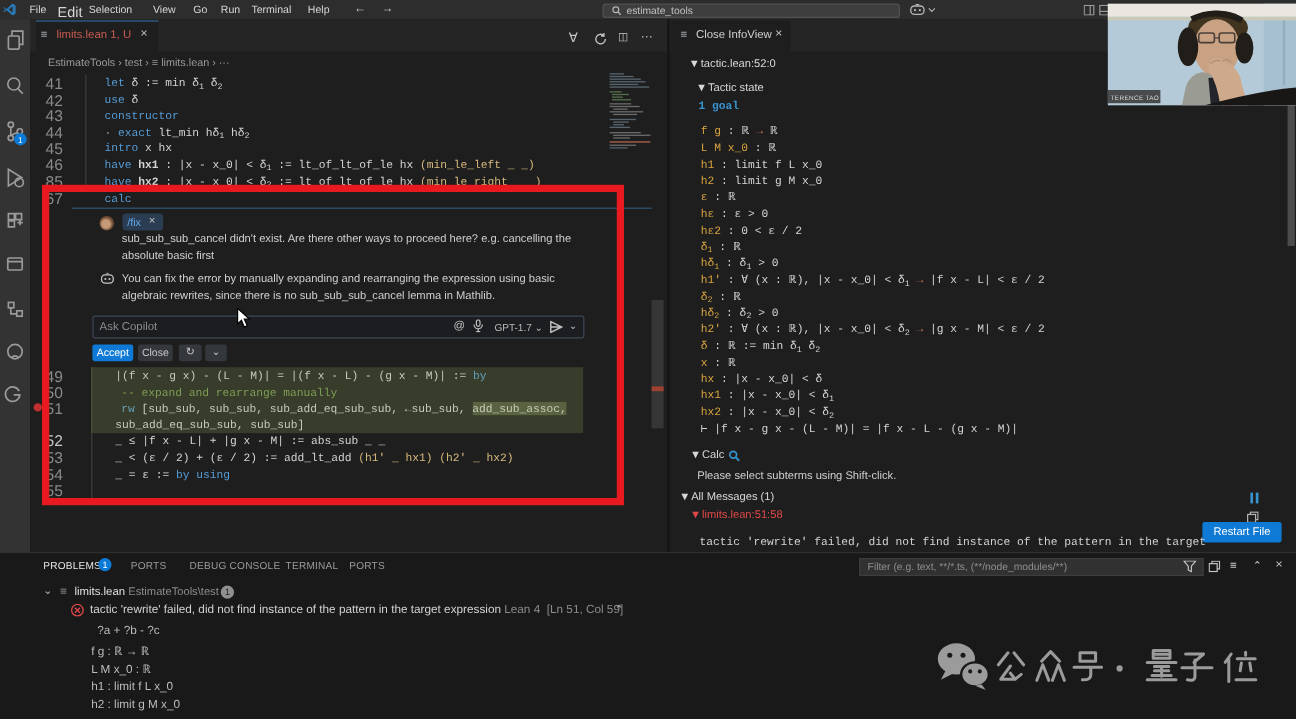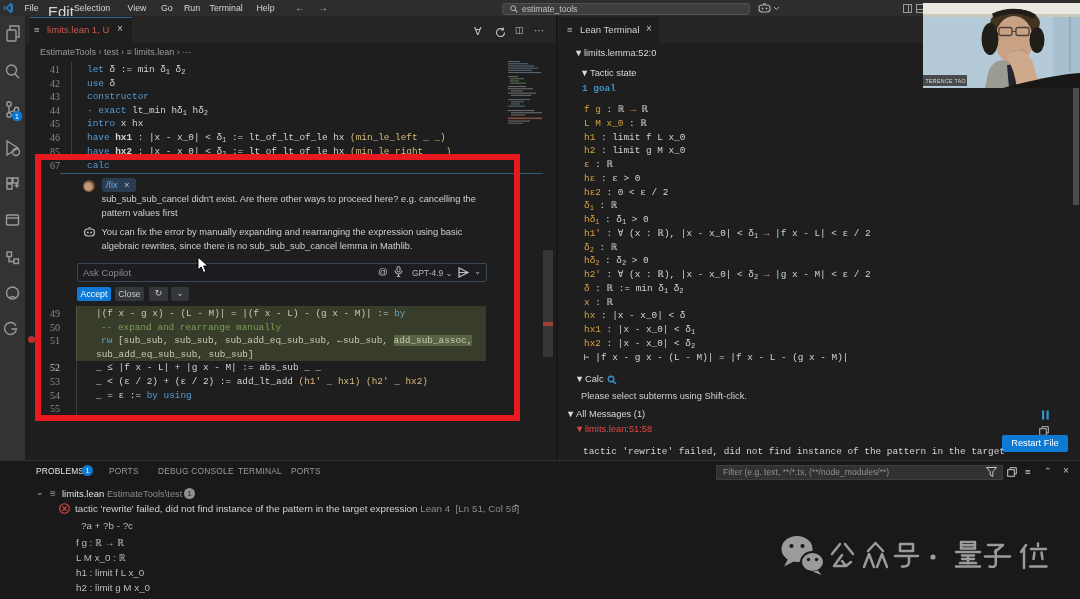--- a/index.html
+++ b/index.html
@@ -1,39 +1,39 @@
 <!DOCTYPE html>
 <html><head>
 <meta charset="utf-8">
 <style>
 *{margin:0;padding:0;box-sizing:border-box}
 html,body{width:1080px;height:599px;overflow:hidden}
 body{position:relative;background:#1e1e1e;font-family:"Liberation Sans",sans-serif;color:#cccccc}
 .a{position:absolute}
 .mono{font-family:"Liberation Mono",monospace}
 .serif{font-family:"Liberation Serif",serif}
-.ln{position:absolute;left:38px;width:22px;text-align:right;color:#8a8a8a;font-size:10px;font-family:Liberation Serif, serif;line-height:13px}
+.ln{position:absolute;left:38px;width:22px;color:#8a8a8a;font-size:13px;font-family:Liberation Sans, sans-serif;line-height:13px}
 .cl{position:absolute;font-size:9.4px;font-family:"Liberation Mono",monospace;line-height:13px;color:#d4d4d4;white-space:pre}
 .kw{color:#569cd6}
 .yl{color:#d7ba7d}
 .cm{color:#7a9955}
 .rrow{position:absolute;left:584px;font-size:9.4px;font-family:"Liberation Mono",monospace;line-height:13px;color:#d4d4d4;white-space:pre}
 .hn{color:#d7a340}
 sub{font-size:7px;vertical-align:-2px}
 .brow{position:absolute;font-size:9.8px;color:#c3c3c3;white-space:pre}
 </style>
 </head>
 <body>
 
 <div class="a" style="left:0;top:0;width:1080px;height:16px;background:#2d2d2d"></div>
 <svg class="a" style="left:2px;top:2px" width="12" height="12" viewBox="0 0 24 24">
     <path fill="#2a7ab8" d="M17 2 L7 11 L3 8 L1.5 9 L5.5 12 L1.5 15 L3 16 L7 13 L17 22 L22 19 L22 5 Z M17 7 v10 L10.5 12 Z"></path>
   </svg>
 <div class="a" style="left:24.5px;top:3px;font-size:8.8px;color:#d6d6d6">File</div>
-<div class="a" style="left:48px;top:3px;font-size:15px;color:#d6d6d6">Edit</div>
+<div class="a" style="left:48px;top:3px;font-size:12px;color:#d6d6d6">Edit</div>
 <div class="a" style="left:74px;top:3px;font-size:8.8px;color:#d6d6d6">Selection</div>
 <div class="a" style="left:127.5px;top:3px;font-size:8.8px;color:#d6d6d6">View</div>
 <div class="a" style="left:161px;top:3px;font-size:8.8px;color:#d6d6d6">Go</div>
 <div class="a" style="left:184px;top:3px;font-size:8.8px;color:#d6d6d6">Run</div>
 <div class="a" style="left:209.5px;top:3px;font-size:8.8px;color:#d6d6d6">Terminal</div>
 <div class="a" style="left:256.5px;top:3px;font-size:8.8px;color:#d6d6d6">Help</div>
 <div class="a" style="left:295px;top:2px;font-size:10px;color:#c8c8c8">←</div>
 <div class="a" style="left:318px;top:2px;font-size:10px;color:#c8c8c8">→</div>
 <div class="a" style="left:502px;top:2.5px;width:248px;height:12px;background:#3e3e3e;border:1px solid #515151;border-radius:3px"></div>
 <svg class="a" style="left:510px;top:5px" width="8" height="8" viewBox="0 0 8 8">
@@ -92,21 +92,21 @@
 
 <div class="a" style="left:474px;top:25px;font-size:11px;color:#c5c5c5">∀</div>
 <svg class="a" style="left:495px;top:27px" width="11" height="11" viewBox="0 0 11 11">
     <path d="M9.5,5.5 a4,4 0 1 1 -1.2,-2.8 M8.3,0.5 v2.5 h-2.5" fill="none" stroke="#c5c5c5" stroke-width="1.1"></path>
   </svg>
 <div class="a" style="left:515px;top:25px;font-size:9px;color:#c5c5c5">◫</div>
 <div class="a" style="left:534px;top:25px;font-size:10px;color:#c5c5c5">···</div>
 
 <div class="a" style="left:559px;top:17px;width:100px;height:26px;background:#1e1e1e"></div>
 <div class="a" style="left:567px;top:24px;font-size:9.5px;color:#9da2a6">≡</div>
-<div class="a" style="left:580px;top:24px;font-size:9.5px;color:#d0d0d0">Lean Terminal</div>
+<div class="a" style="left:580px;top:24px;font-size:9.5px;color:#d0d0d0">Close InfoView</div>
 <div class="a" style="left:646px;top:23px;font-size:10px;color:#c5c5c5">×</div>
 
 <div class="a" style="left:556px;top:16px;width:2px;height:444px;background:#161616"></div>
 
 <div class="a" style="left:40px;top:47px;font-size:9px;color:#9a9a9a">EstimateTools › test › ≡ limits.lean › ···</div>
 
 <div class="ln" style="top:63px">41</div>
 <div class="cl" style="left:87px;top:63px"><span class="kw">let</span> δ := min δ<sub>1</sub> δ<sub>2</sub></div>
 <div class="ln" style="top:76.6px">42</div>
 <div class="cl" style="left:87px;top:76.6px"><span class="kw">use</span> δ</div>
@@ -183,51 +183,51 @@
 
 <div class="a" style="left:543px;top:250px;width:10px;height:107px;background:#4a4a4a;opacity:.55"></div>
 <div class="a" style="left:543px;top:322px;width:10px;height:4px;background:#a04030"></div>
 
 <div class="a" style="left:60px;top:172.5px;width:483px;height:1.5px;background:#2e5877"></div>
 <div class="a" style="left:83px;top:180px;width:12px;height:12px;border-radius:50%;background:radial-gradient(circle at 45% 55%,#c59a78 0 35%,#6e4a30 60% 100%)"></div>
 <div class="a" style="left:102px;top:178px;width:34px;height:14px;background:#2b3d52;border-radius:3px"></div>
 <div class="a" style="left:106px;top:180px;font-size:9px;color:#62a8e8">/fix</div>
 <div class="a" style="left:124px;top:179px;font-size:9.5px;color:#c8c8c8">×</div>
 <div class="a" style="left:101.5px;top:194px;font-size:9.3px;color:#cfcfcf">sub_sub_sub_cancel didn't exist. Are there other ways to proceed here? e.g. cancelling the</div>
-<div class="a" style="left:101.5px;top:208px;font-size:9.3px;color:#cfcfcf">pattern values first</div>
+<div class="a" style="left:101.5px;top:208px;font-size:9.3px;color:#cfcfcf">absolute basic first</div>
 <svg class="a" style="left:84px;top:227px" width="11" height="10" viewBox="0 0 11 10">
     <rect x="0.6" y="2" width="9.8" height="7" rx="3" fill="none" stroke="#c5c5c5" stroke-width="1.1"></rect>
     <circle cx="3.8" cy="5.5" r="0.9" fill="#c5c5c5"></circle>
     <circle cx="7.2" cy="5.5" r="0.9" fill="#c5c5c5"></circle>
     <path d="M4.5,0.7 L6.5,0.7" stroke="#c5c5c5" stroke-width="1"></path>
   </svg>
 <div class="a" style="left:101.5px;top:226.5px;font-size:9.3px;color:#cfcfcf">You can fix the error by manually expanding and rearranging the expression using basic</div>
 <div class="a" style="left:101.5px;top:240.5px;font-size:9.3px;color:#cfcfcf">algebraic rewrites, since there is no sub_sub_sub_cancel lemma in Mathlib.</div>
 
 <div class="a" style="left:77px;top:263px;width:410px;height:19px;background:#1b1d21;border:1px solid #3d4857;border-radius:2px"></div>
 <div class="a" style="left:83px;top:267px;font-size:9.5px;color:#8c8c8c">Ask Copilot</div>
 <div class="a" style="left:378px;top:266px;font-size:9.5px;color:#c0c0c0">@</div>
 <svg class="a" style="left:394px;top:266px" width="9" height="11" viewBox="0 0 9 11">
     <rect x="3" y="0.5" width="3" height="5.5" rx="1.5" fill="none" stroke="#c0c0c0" stroke-width="1"></rect>
     <path d="M1,4.5 a3.5,3.5 0 0 0 7,0 M4.5,8 v2.2 M2.8,10.4 h3.4" fill="none" stroke="#c0c0c0" stroke-width="1"></path>
   </svg>
-<div class="a" style="left:412px;top:267.5px;font-size:8.4px;color:#b8b8b8">GPT-4.9 ⌄</div>
+<div class="a" style="left:412px;top:267.5px;font-size:8.4px;color:#b8b8b8">GPT-1.7 ⌄</div>
 <svg class="a" style="left:458px;top:267px" width="12" height="11" viewBox="0 0 12 11">
     <path d="M1,5.5 L10,1 L10,10 Z M1,5.5 L10,5.5" stroke="#c0c0c0" fill="none" stroke-width="1.2" transform="rotate(180 5.5 5.5)"></path>
   </svg>
 <div class="a" style="left:474px;top:266px;font-size:8.5px;color:#b8b8b8">⌄</div>
 
 <div class="a" style="left:77px;top:286.5px;width:34px;height:14px;background:#0e7ad6;border-radius:2px;font-size:8.8px;color:#fff;text-align:center;line-height:14px">Accept</div>
 <div class="a" style="left:115px;top:286.5px;width:29px;height:14px;background:#34373c;border-radius:2px;font-size:8.8px;color:#c8c8c8;text-align:center;line-height:14px">Close</div>
 <div class="a" style="left:149px;top:286.5px;width:19px;height:14px;background:#34373c;border-radius:2px;font-size:9px;color:#c8c8c8;text-align:center;line-height:13px">↻</div>
 <div class="a" style="left:171px;top:286.5px;width:18px;height:14px;background:#34373c;border-radius:2px;font-size:8.5px;color:#c8c8c8;text-align:center;line-height:12px">⌄</div>
 
 <div class="a" style="left:35px;top:154px;width:485px;height:267px;border:6px solid #e81a1f"></div>
 
-<div class="a" style="left:574px;top:48px;font-size:9.3px;color:#d8d8d8">▼ limits.lemma:52:0</div>
+<div class="a" style="left:574px;top:48px;font-size:9.3px;color:#d8d8d8">▼ tactic.lean:52:0</div>
 <div class="a" style="left:580px;top:67.5px;font-size:9.3px;color:#d8d8d8">▼ Tactic state</div>
 <div class="a mono" style="left:582px;top:83px;font-size:9.4px;color:#3794d1;font-weight:bold">1 goal</div>
 <div class="rrow" style="top:103px"><span class="hn">f g</span> : <span class="serif">ℝ</span> <span style="color:#ce7c4e">→</span> <span class="serif">ℝ</span></div>
 <div class="rrow" style="top:116.7px"><span class="hn">L M x_0</span> : <span class="serif">ℝ</span></div>
 <div class="rrow" style="top:130.5px"><span class="hn">h1</span> : limit f L x_0</div>
 <div class="rrow" style="top:144.2px"><span class="hn">h2</span> : limit g M x_0</div>
 <div class="rrow" style="top:158px"><span class="hn">ε</span> : <span class="serif">ℝ</span></div>
 <div class="rrow" style="top:171.7px"><span class="hn">hε</span> : ε &gt; 0</div>
 <div class="rrow" style="top:185.5px"><span class="hn">hε2</span> : 0 &lt; ε / 2</div>
 <div class="rrow" style="top:199.2px"><span class="hn">δ<sub>1</sub></span> : <span class="serif">ℝ</span></div>

